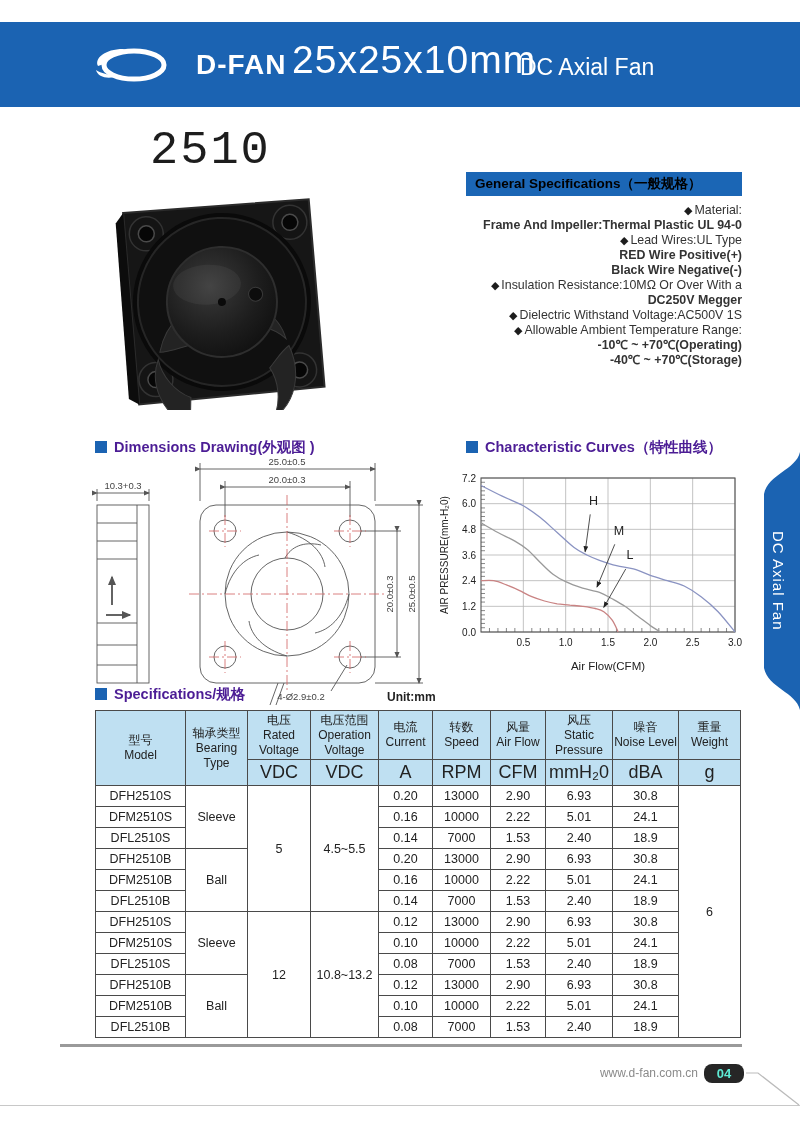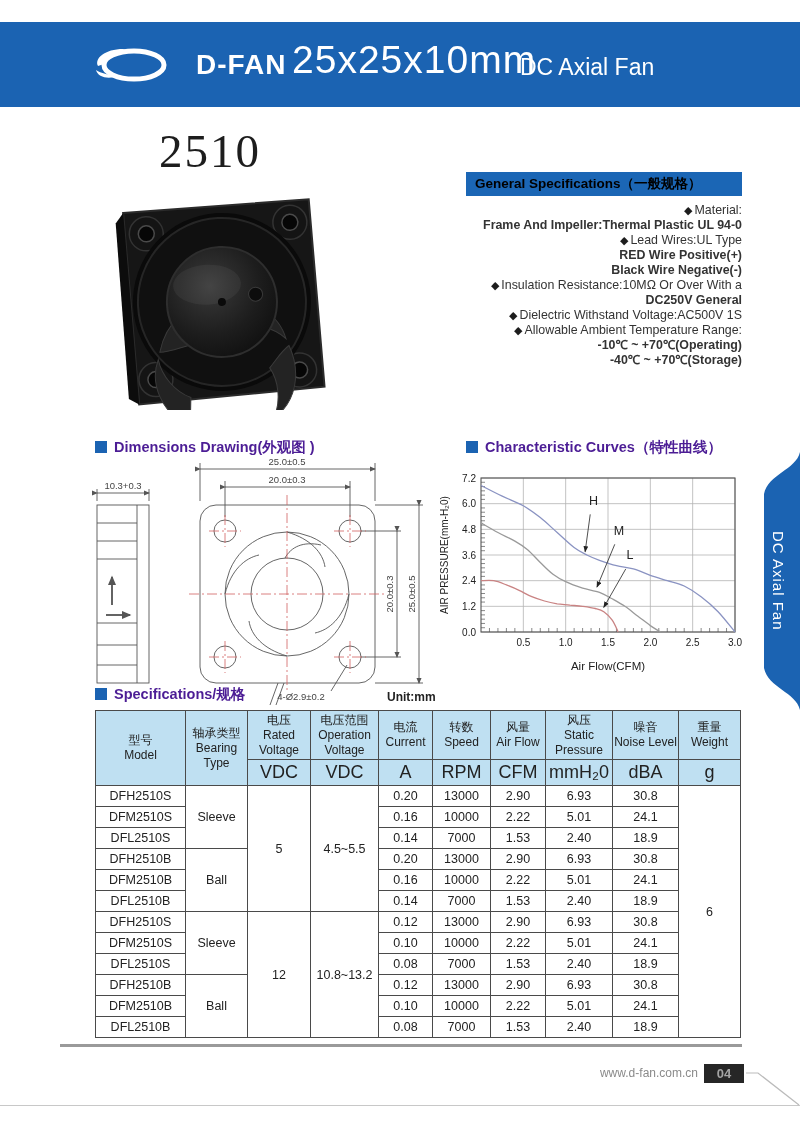--- a/index.html
+++ b/index.html
@@ -6,21 +6,21 @@
   .page{position:relative;width:800px;height:1131px;background:#ffffff;overflow:hidden;
         font-family:"Liberation Sans", sans-serif;margin:0 auto;}
   
   .topbar{position:absolute;left:0;top:22px;width:800px;height:85px;background:#1b63b2;}
   .brand-wrap{position:absolute;left:92px;top:22px;height:42px;display:flex;align-items:center;}
   .brand-text{color:#fff;font-size:28px;font-weight:bold;letter-spacing:1px;margin-left:24px;}
   .head-title{position:absolute;left:292px;top:16px;color:#fff;font-size:39px;letter-spacing:1px;}
   .head-sub{position:absolute;left:520px;top:32px;color:#fff;font-size:23px;}
   
   .model-number{position:absolute;left:150px;top:124px;width:120px;text-align:center;
-                font-size:47px;color:#1d1d1d;letter-spacing:2px;font-family:Liberation Serif, serif;}
+                font-size:47px;color:#1d1d1d;letter-spacing:2px;font-family:Liberation Mono, monospace;}
   .photo{position:absolute;left:110px;top:196px;}
   
   .gspec{position:absolute;left:466px;top:172px;width:276px;}
   .gspec-head{background:#1b66b5;color:#000000;font-size:13.5px;font-weight:bold;
               padding:4px 0 4px 9px;height:16px;line-height:16px;}
   .gspec-list{margin-top:7px;font-size:12.4px;color:#333;line-height:15px;text-align:right;}
   .gspec-line{white-space:nowrap;}
   .gspec-line .dia{color:#1d1d1d;font-size:11px;margin-right:2px;}
   .gspec-line.cont{padding-left:13px;font-weight:bold;}
   
@@ -45,21 +45,21 @@
               font-weight:normal;color:#222;padding:0;}
   .spec-table thead th{background:#bfe0f2;font-size:12px;line-height:15px;}
   .spec-table thead tr.r1 th{height:48px;}
   .spec-table thead tr.r2 th{height:25px;font-size:18px;}
   .spec-table tbody td{font-size:12.5px;height:20px;}
   
   .foot-bar{position:absolute;left:60px;top:1044px;width:682px;height:3px;background:#9a9a9a;}
   .foot-site{position:absolute;left:440px;top:1066px;width:258px;text-align:right;
              font-size:12px;color:#8a8a8a;}
   .foot-page{position:absolute;left:704px;top:1064px;width:40px;height:19px;background:#262626;
-             color:#a3a3a3;font-size:13px;font-weight:bold;text-align:center;line-height:19px;}
+             color:#5eead4;font-size:13px;font-weight:bold;text-align:center;line-height:19px;border-radius:8px;}
   .foot-line{position:absolute;left:0;top:1105px;width:800px;height:1px;background:#c8c8c8;}
   .foot-diag{position:absolute;left:744px;top:1062px;}
 </style>
 </head>
 <body>
 
 <div class="page">
 
   <div class="topbar">
     <div class="brand-wrap">
@@ -116,21 +116,21 @@
 
   <div class="gspec">
     <div class="gspec-head">General Specifications（一般规格）</div>
     <div class="gspec-list" id="gspec-list">
         <div class="gspec-line"><span class="dia">◆</span>Material:</div>
         <div class="gspec-line cont">Frame And Impeller:Thermal Plastic UL 94-0</div>
         <div class="gspec-line"><span class="dia">◆</span>Lead Wires:UL Type</div>
         <div class="gspec-line cont">RED Wire Positive(+)</div>
         <div class="gspec-line cont">Black Wire Negative(-)</div>
         <div class="gspec-line"><span class="dia">◆</span>Insulation Resistance:10MΩ Or Over With a</div>
-        <div class="gspec-line cont">DC250V General</div>
+        <div class="gspec-line cont">DC250V Megger</div>
         <div class="gspec-line"><span class="dia">◆</span>Dielectric Withstand Voltage:AC500V 1S</div>
         <div class="gspec-line"><span class="dia">◆</span>Allowable Ambient Temperature Range:</div>
         <div class="gspec-line cont">-10℃ ~ +70℃(Operating)</div>
         <div class="gspec-line cont">-40℃ ~ +70℃(Storage)</div>
       </div>
   </div>
 
   <div class="sec-title" style="left:95px;top:438px;">
     <span class="sq"></span><span>Dimensions Drawing(外观图 )</span>
   </div>

